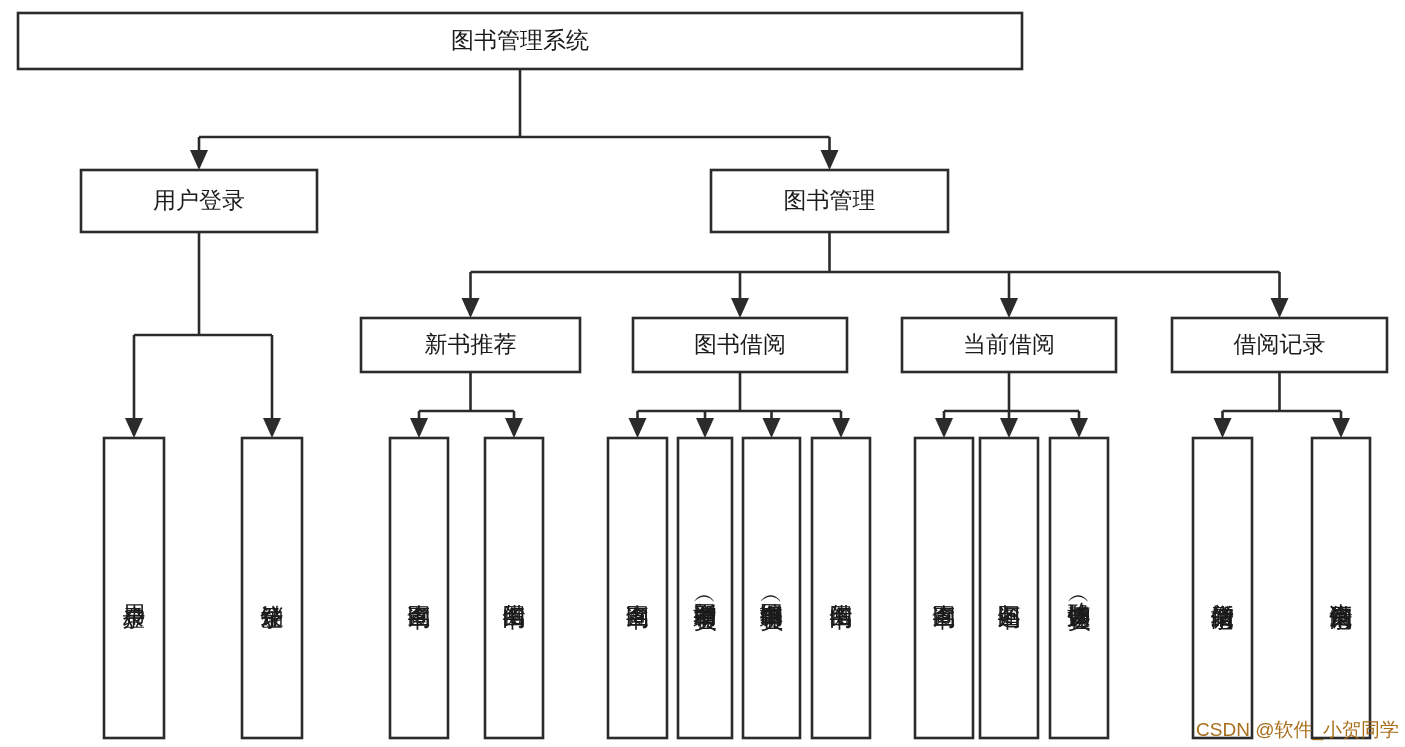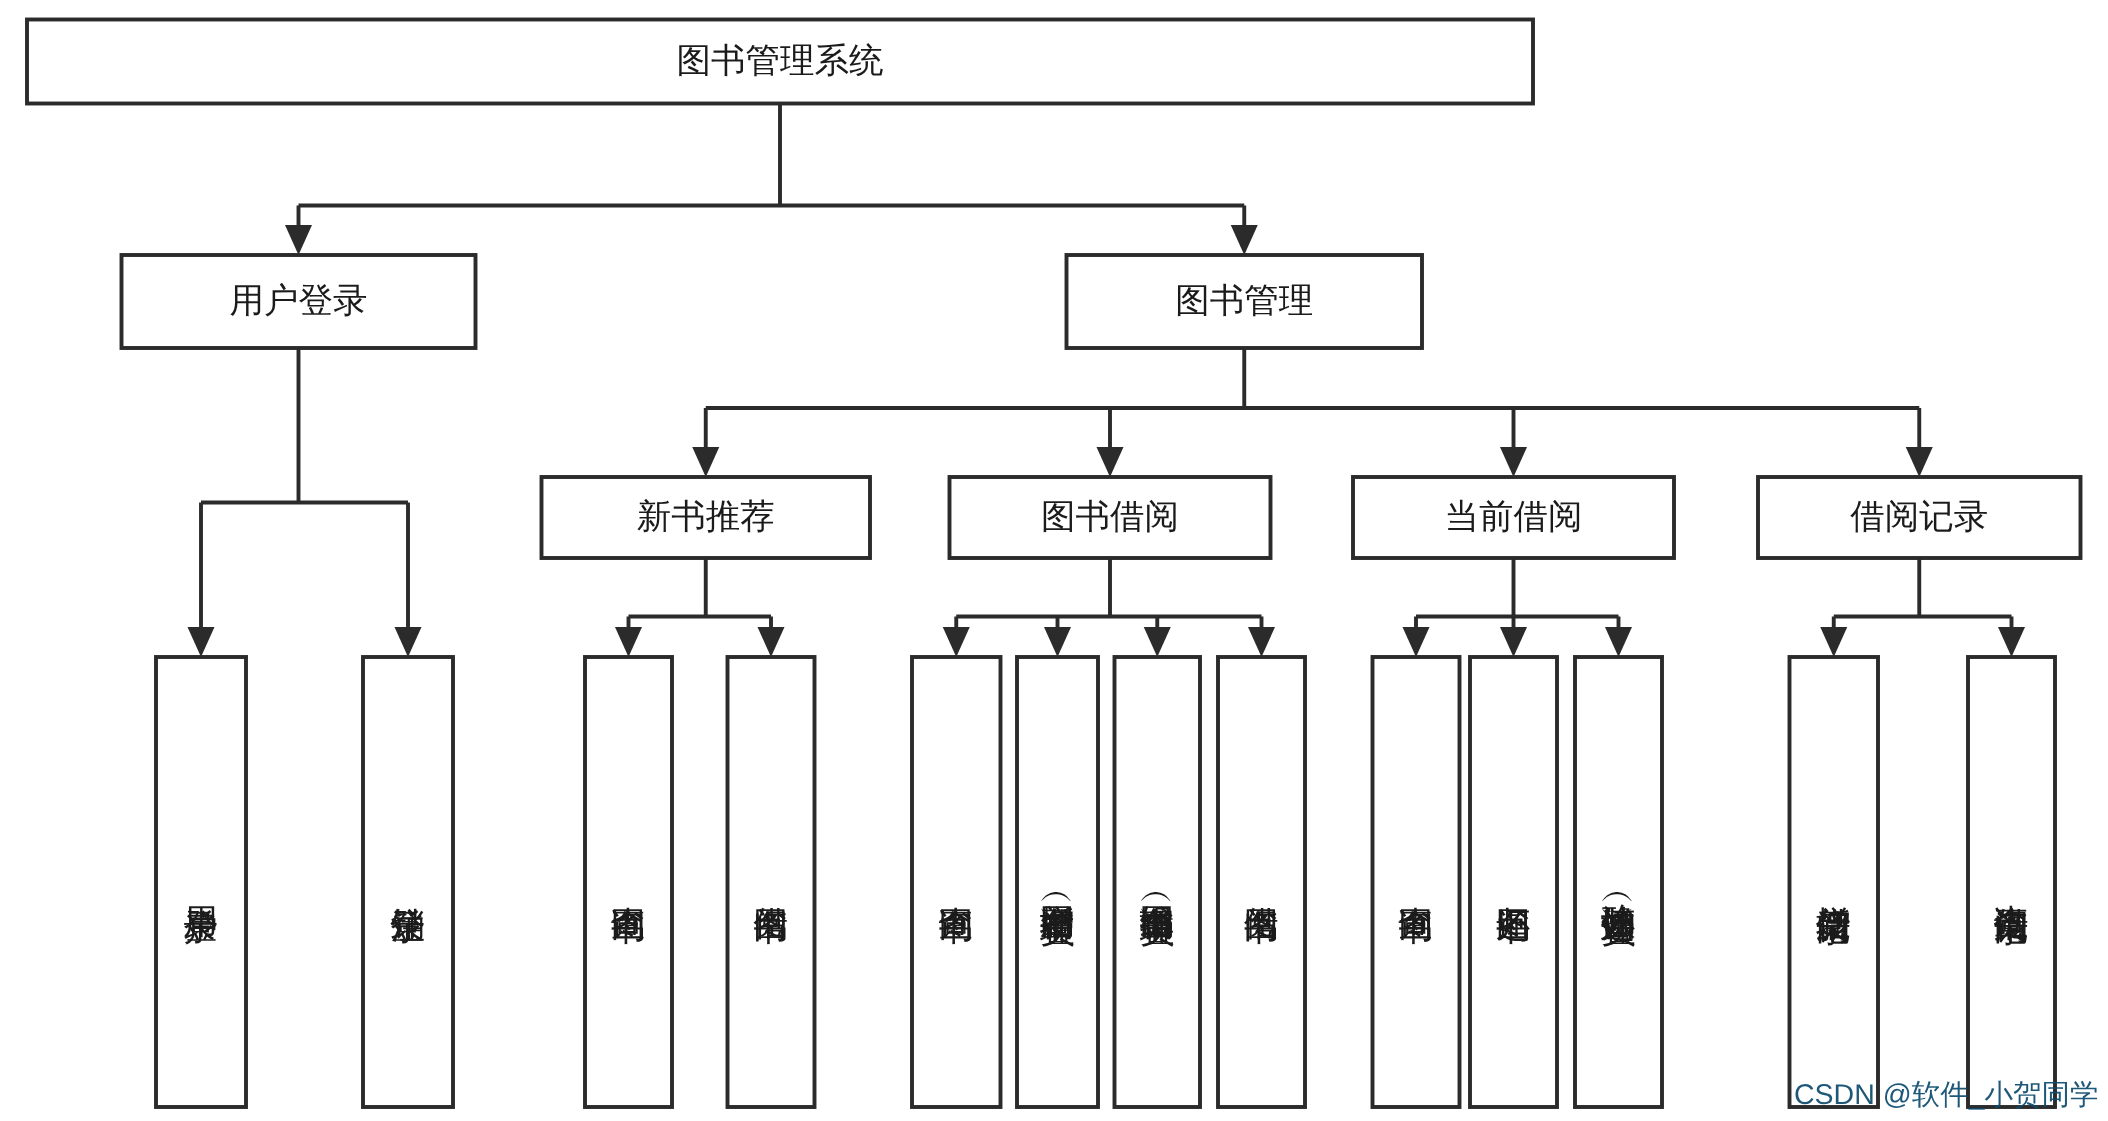--- a/index.html
+++ b/index.html
@@ -67,21 +67,21 @@
     display: flex;
     align-items: center;
     justify-content: center;
   }
   .watermark {
     position: absolute;
     right: 6px;
     bottom: 4px;
     font-family: "Liberation Sans", "DejaVu Sans", sans-serif;
     font-size: 19px;
-    color: #0c4a6e;
+    color: #a16207;
     opacity: 0.92;
     white-space: nowrap;
   }
 </style>
 </head>
 <body>
 
 <div id="diagram-root">
 
   <svg class="canvas" viewBox="0 0 1405 747">

